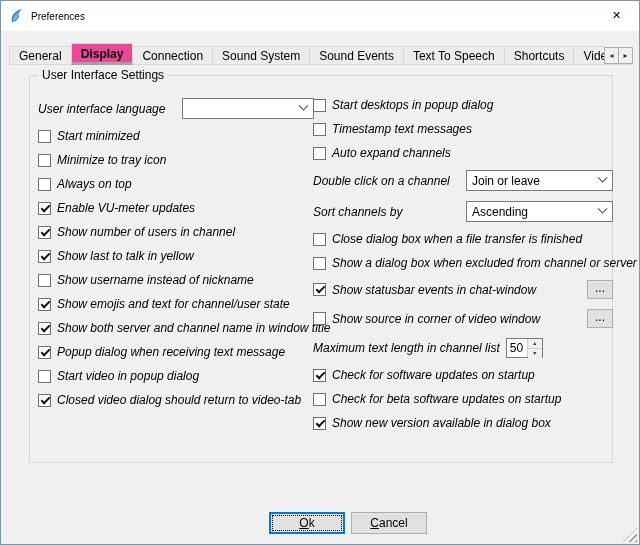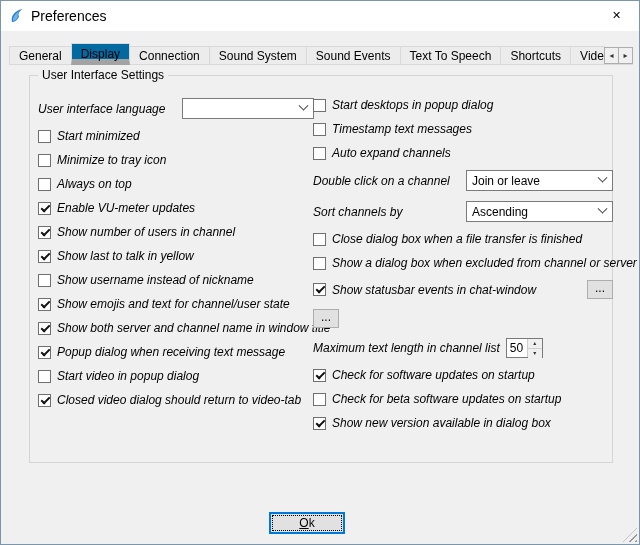--- a/index.html
+++ b/index.html
@@ -4,29 +4,29 @@
 <style>
   * { box-sizing: border-box; margin: 0; padding: 0; }
   html,body { width:640px; height:545px; }
   body { font-family: "Liberation Sans", "DejaVu Sans", sans-serif; font-size:12px; color:#000; }
 
   #window { position:relative; width:640px; height:545px; background:#f0f0f0; border:1px solid #7b95ab; overflow:hidden; }
 
   
   .titlebar { position:absolute; left:0; top:0; right:0; height:30px; background:#ffffff; display:flex; align-items:center; }
   .app-icon { width:16px; height:16px; margin-left:8px; flex:0 0 16px; }
-  .title-text { margin-left:6px; font-size:14px; }
+  .title-text { margin-left:6px; font-size:10px; }
   .close-btn { position:absolute; right:0; top:0; width:45px; height:29px; display:flex; align-items:center; justify-content:center; font-size:11px; color:#000; cursor:default; }
 
   
   .tabstrip { position:absolute; left:8px; top:42px; width:596px; height:22px; display:flex; align-items:flex-end; overflow:hidden; z-index:2;text-align:right; }
   .tabline { position:absolute; left:8px; top:63px; width:624px; height:1px; background:#d9d9d9; z-index:1; }
   .tab { position:relative; flex:0 0 auto; height:19px; line-height:18px; padding:0 9px; background:#ececec; border:1px solid #d9d9d9; margin-left:-1px; white-space:nowrap; z-index:2; cursor:default; }
   .tab:first-child { margin-left:0; }
-  .tab[data-selected="true"] { height:22px; line-height:21px; background:#0369a1; z-index:4; border-bottom:6px solid #a3a3a3; }
+  .tab[data-selected="true"] { height:22px; line-height:21px; background:#ec4899; z-index:4; border-bottom:3px solid #a3a3a3;font-weight:bold; }
   .tabscroll { position:absolute; right:6px; top:46px; display:flex; z-index:5; }
   .tsbtn { width:15px; height:17px; border:1px solid #adadad; background:#f0f0f0; display:flex; align-items:center; justify-content:center; font-size:8px; color:#333; margin-left:-1px; }
 
   
   .groupbox { position:absolute; left:28px; top:74px; width:584px; height:388px; border:1px solid #d5d5d5; }
   .group-title { position:absolute; left:8px; top:-8px; background:#f0f0f0; padding:0 4px; }
 
   .col { position:absolute; display:flex; flex-direction:column; gap:10px; }
   .col-left  { left:8px;  top:22px; width:276px; }
   .col-right { left:283px; top:22px; width:300px;justify-content:space-between; }
@@ -199,20 +199,24 @@
 
       <div class="row spread">
         <label class="cb" data-checked="true">
           <span class="box"></span>
           <span class="lbl">Show statusbar events in chat-window</span>
         </label>
         <div class="more-btn">...</div>
       </div>
 
       <div class="row spread">
+        <label class="cb" data-checked="false">
+          <span class="box"></span>
+          <span class="lbl">Show source in corner of video window</span>
+        </label>
         <div class="more-btn">...</div>
       </div>
 
       <div class="row">
         <span class="lbl">Maximum text length in channel list</span>
         <div class="spin">
           <span class="spin-val">50</span>
           <span class="spin-btns">
             <span class="sb">▴</span>
             <span class="sb">▾</span>
@@ -231,15 +235,18 @@
       <label class="cb" data-checked="true">
         <span class="box"></span>
         <span class="lbl">Show new version available in dialog box</span>
       </label>
     </div>
   </div>
 
   <div class="btn focused" style="left:268px">
     <span><span class="ul">O</span><span>k</span></span>
   </div>
+  <div class="btn" style="left:350px">
+    <span><span class="ul">C</span><span>ancel</span></span>
+  </div>
 
   <div class="grip"></div>
 </div>
 
 </body></html>

